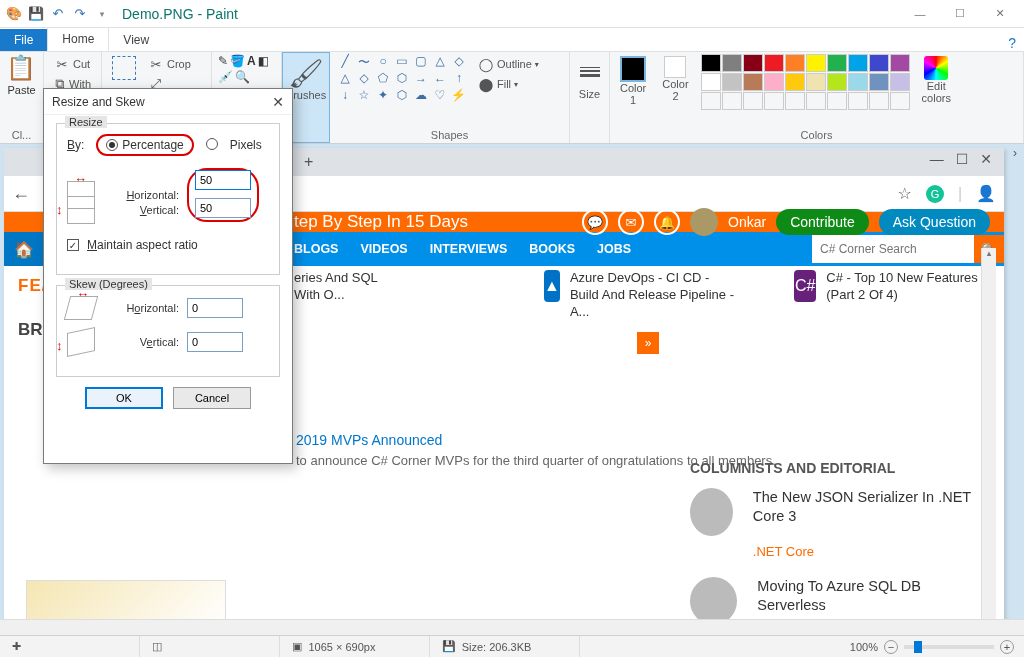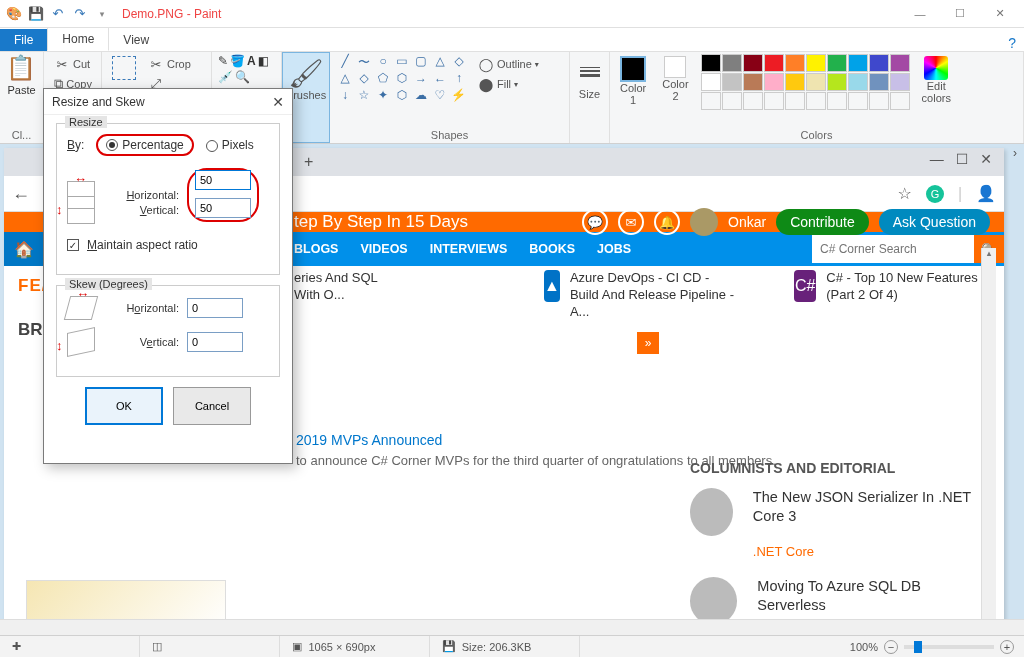--- a/index.html
+++ b/index.html
@@ -2,21 +2,21 @@
 <html><head>
 <meta charset="utf-8">
 <style>
 * { box-sizing: border-box; margin: 0; padding: 0; font-family: "Segoe UI", Tahoma, sans-serif; }
 body { width: 1024px; height: 657px; overflow: hidden; background: #fff; position: relative; font-size: 12px; color: #333; }
 
 
 .titlebar { height: 28px; background: #fff; display: flex; align-items: center; padding: 0 4px; border-bottom: 1px solid #e0e0e0; }
 .titlebar .qat { display: flex; gap: 2px; align-items: center; }
 .titlebar .qat span { width: 20px; height: 20px; display: flex; align-items: center; justify-content: center; font-size: 13px; color: #555; }
-.titlebar .title { margin-left: 10px; color: #ef4444; font-size: 12px; }
+.titlebar .title { margin-left: 10px; color: #0f766e; font-size: 14px; }
 .titlebar .winbtns { margin-left: auto; display: flex; }
 .titlebar .winbtns span { width: 40px; height: 24px; display: flex; align-items: center; justify-content: center; color: #777; font-size: 11px; }
 
 
 .menutabs { height: 24px; display: flex; align-items: flex-end; background: #fff; border-bottom: 1px solid #e0e0e0; }
 .menutabs .filetab { background: #1979ca; color: #fff; padding: 4px 14px; font-size: 12px; }
 .menutabs .tab { padding: 4px 14px; font-size: 12px; color: #444; }
 .menutabs .tab.active { border: 1px solid #e0e0e0; border-bottom: 1px solid #fff; background: #fff; }
 .menutabs .help { margin-left: auto; margin-right: 8px; color: #1979ca; font-size: 14px; }
 
@@ -120,21 +120,21 @@
 .resizefields { border:2px solid #d00; border-radius:20px; padding:0px 6px 2px 6px; }
 .rszic { width:28px; height:28px; border:1px solid #aaa; margin-right:6px; position:relative;}
 .rszic.h::after { content:"↔"; color:#d00; position:absolute; top:-12px; left:6px; font-size:13px;}
 .rszic.v::before { content:"↕"; color:#d00; position:absolute; left:-12px; top:5px; font-size:13px;}
 .skewic { width:28px; height:24px; border:1px solid #aaa; transform:skewX(-15deg); margin-right:6px; position:relative;}
 .skewic.h::after { content:"↔"; color:#d00; position:absolute; top:-12px; left:4px; font-size:13px; transform:skewX(15deg);}
 .skewic.v { transform:skewY(-12deg);}
 .skewic.v::before { content:"↕"; color:#d00; position:absolute; left:-12px; top:2px; font-size:13px; transform:skewY(12deg);}
 .chk { width:12px; height:12px; border:1px solid #555; display:inline-flex; align-items:center; justify-content:center; font-size:10px;}
 .dlgbtns { display:flex; justify-content:center; gap:10px; margin-top:6px;}
-.dlgbtns button { width:78px; height:38px; font-size:11px; border:1px solid #999; background:#e9e9e9;}
+.dlgbtns button { width:78px; height:22px; font-size:11px; border:1px solid #999; background:#e9e9e9;}
 .dlgbtns button.primary { border:2px solid #0078d7; background:#eaf3fb;}
 </style>
 </head>
 <body>
 
 <div class="titlebar">
   <div class="qat">
     <span style="color:#2a7ab9">🎨</span>
     <span style="color:#2a5aa9">💾</span>
     <span style="color:#3a7ab9">↶</span>
@@ -164,21 +164,21 @@
     </div>
     <div class="grouplabel">Cl...</div>
   </div>
   <div class="ribbongroup" style="width:58px">
     <div class="rbtn">
         <span class="ic">✂</span>
         <span>Cut</span>
       </div>
     <div class="rbtn">
         <span class="ic">⧉</span>
-        <span>Copy</span>
+        <span>With</span>
       </div>
   </div>
   <div class="ribbongroup" style="width:110px">
     <div style="display:flex;gap:4px">
       <div class="bigbtn">
           <div class="ic" style="border:1px dashed #3a7ab9;width:24px;height:24px"></div>
         </div>
       <div>
         <div class="rbtn">
             <span class="ic">✂</span>
@@ -415,21 +415,21 @@
   </div>
   <div class="dlgbody">
     <div class="fieldset">
       <div class="legend">Resize</div>
       <div class="byrow">
         <span><u>B</u>y:</span>
         <span class="redcirc">
             <span class="radio checked"></span>
             <span>Percentage</span>
           </span>
-        <span style="display:flex;align-items:flex-end;gap:4px">
+        <span style="display:flex;align-items:flex-start;gap:12px">
             <span class="radio"></span>
             <span>Pixels</span>
           </span>
       </div>
       <div class="dlgrow">
         <div class="rszic h"></div>
         <div class="lbl"><u>H</u>orizontal:</div>
         <div class="resizefields" style="display:flex;flex-direction:column;gap:8px;align-items:center">
           <input style="border: 1px solid rgb(0, 120, 215);" value="50">
           <input value="50" style="">

